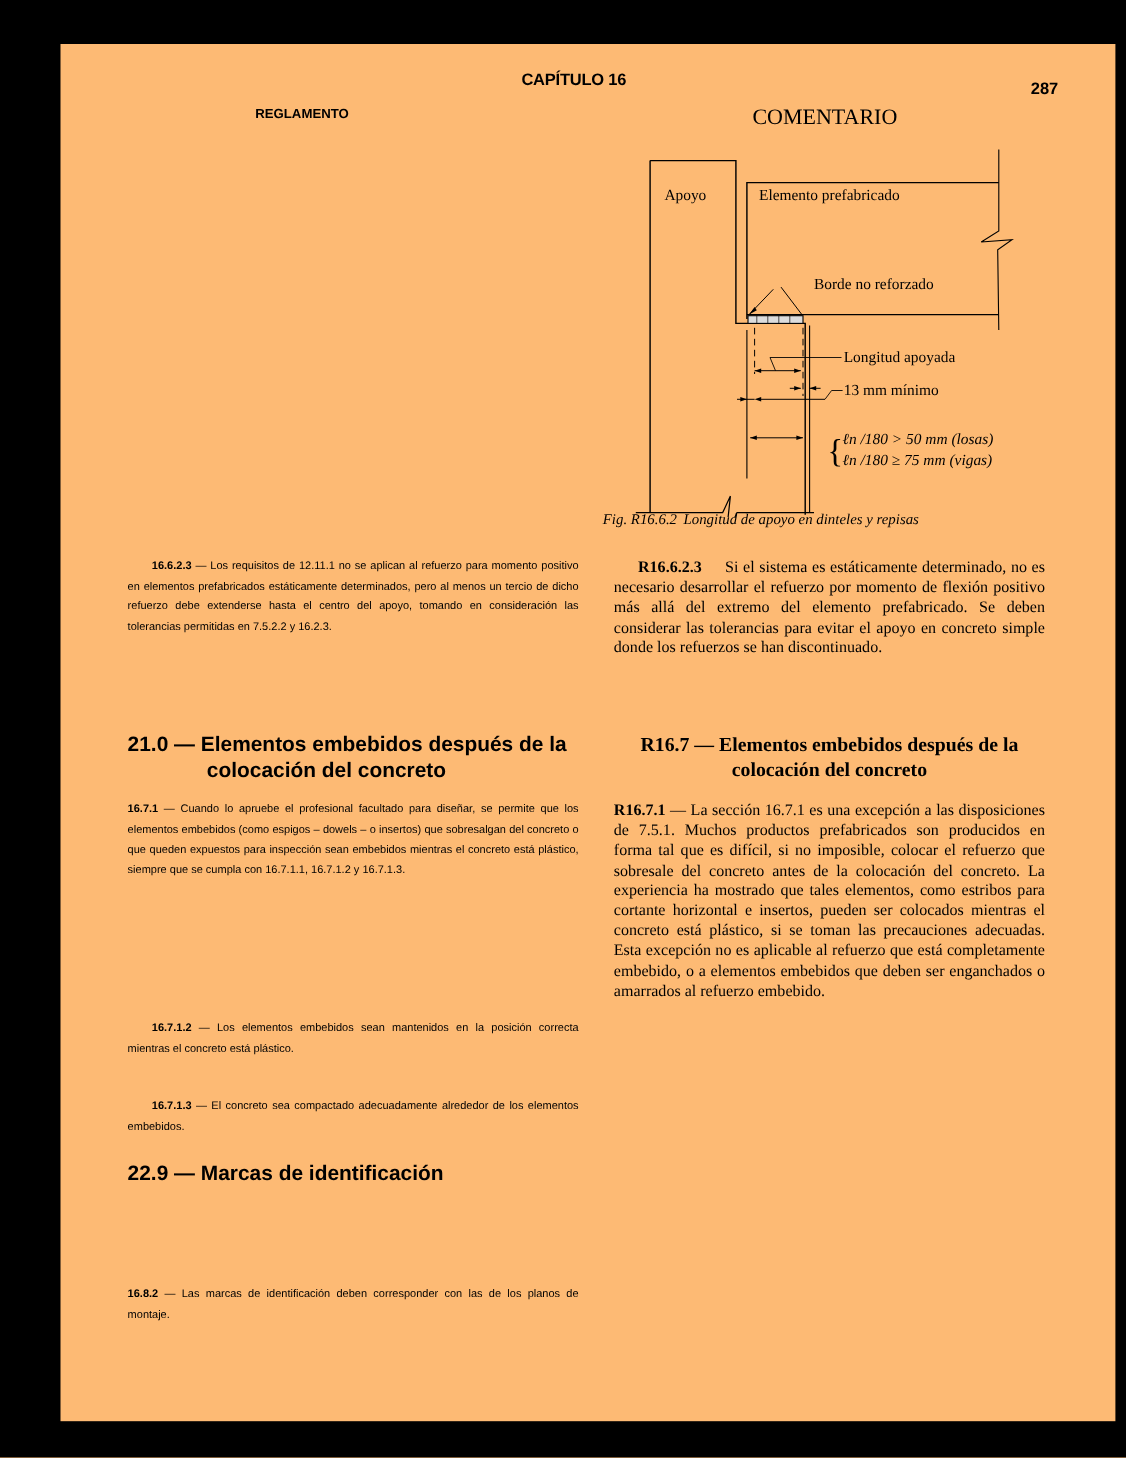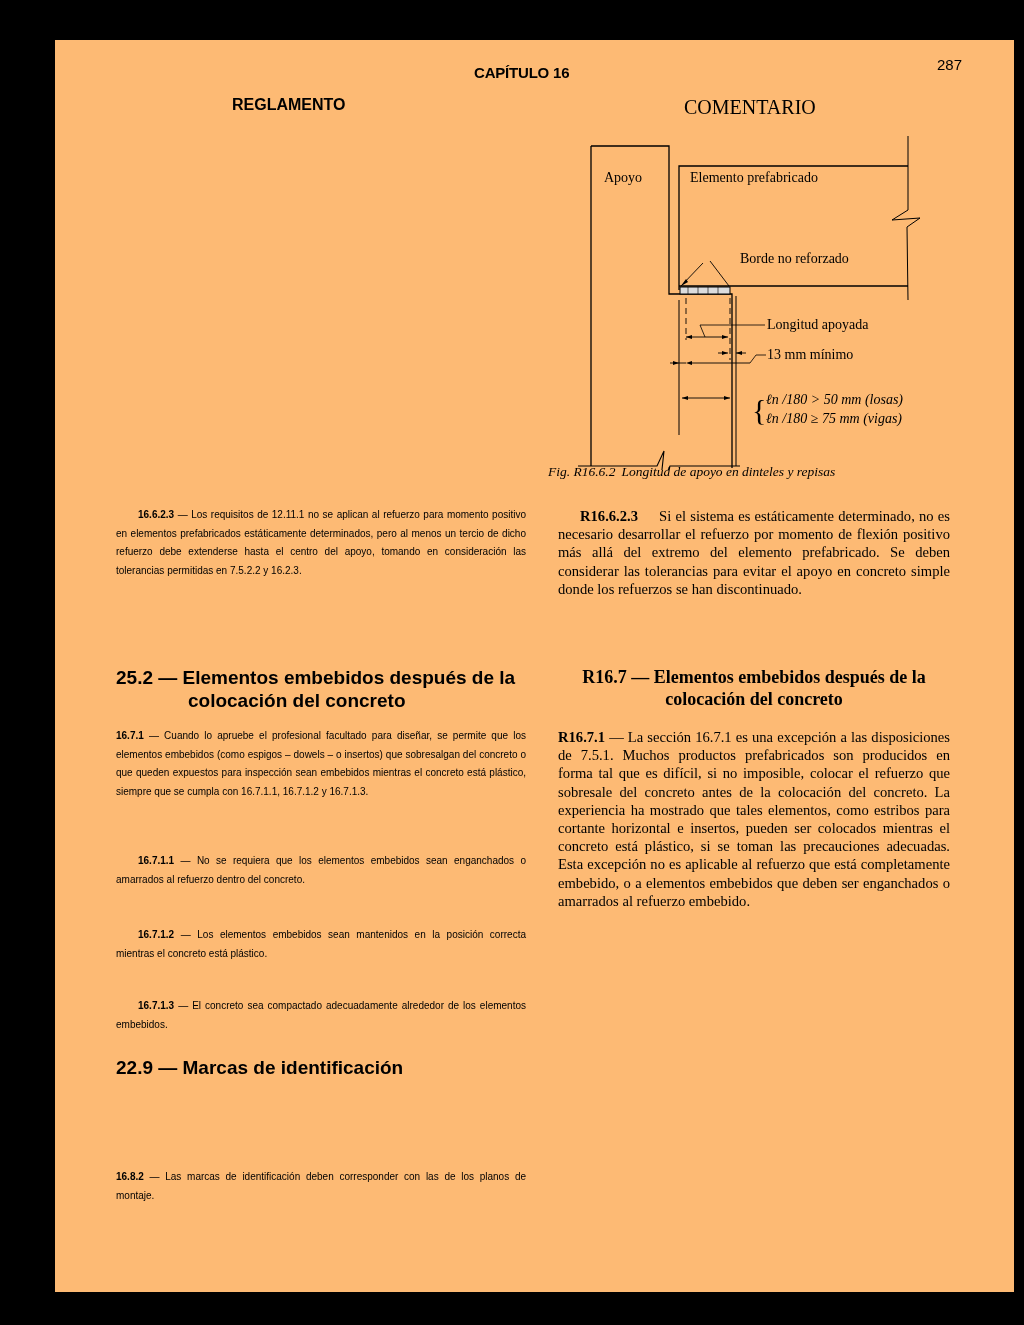--- a/index.html
+++ b/index.html
@@ -8,22 +8,22 @@
   }
   .page {
     position: absolute; left: 55px; top: 40px; width: 959px; height: 1252px;
     background: #fdba74; color: #000;
   }
   .abs { position: absolute; }
   .sans { font-family: "Liberation Sans", "DejaVu Sans", sans-serif; }
   .serif { font-family: "Liberation Serif", "DejaVu Serif", serif; }
 
   .chapter { left: 419px; top: 24px; font-size: 15px; font-weight: bold; letter-spacing: -0.2px; }
-  .pagenum { left: 882px; top: 16px; font-size: 15px; font-weight: normal; }
-  .col-head-left { left: 177px; top: 56px; font-size: 16px; font-weight: bold; }
+  .pagenum { left: 882px; top: 32px; font-size: 15px; font-weight: bold; }
+  .col-head-left { left: 177px; top: 56px; font-size: 12px; font-weight: bold; }
   .col-head-right { left: 629px; top: 56px; font-size: 20px; }
 
   
   .lp {
     position: absolute; left: 61px; width: 410px; font-size: 10px; line-height: 18.6px;
     text-align: justify; text-align-last: left;
   }
   .lp .num { font-weight: bold; }
   .lp.indent { text-indent: 22px; }
 
@@ -122,27 +122,26 @@
     <text x="206" y="293" font-size="14" font-style="italic">ℓn /180 ≥ 75 mm (vigas)</text>
   </svg>
   <div class="abs serif caption">
     <span style="width:70px">Fig. R16.6.2</span>
     <span>Longitud de apoyo en dinteles y repisas</span>
   </div>
 
   <p class="lp sans indent" style="top:466px; margin:0;"><span class="num">16.6.2.3</span><span> — Los requisitos de 12.11.1 no se aplican al refuerzo para momento positivo en elementos prefabricados estáticamente determinados, pero al menos un tercio de dicho refuerzo debe extenderse hasta el centro del apoyo, tomando en consideración las tolerancias permitidas en 7.5.2.2 y 16.2.3.</span></p>
 
   <div class="lh2 sans" style="top:626px;">
-    <span>25.2 — Elementos embebidos después de la</span>
+    <span>21.0 — Elementos embebidos después de la</span>
     <span class="l2">colocación del concreto</span>
   </div>
 
   <p class="lp sans" style="top:687px; margin:0;"><span class="num">16.7.1</span><span> — Cuando lo apruebe el profesional facultado para diseñar, se permite que los elementos embebidos (como espigos – dowels – o insertos) que sobresalgan del concreto o que queden expuestos para inspección sean embebidos mientras el concreto está plástico, siempre que se cumpla con 16.7.1.1, 16.7.1.2 y 16.7.1.3.</span></p>
 
-  <p class="lp sans indent" style="top:812px; margin:0;"><span class="num">16.7.1.1</span><span> — No se requiera que los elementos embebidos sean enganchados o amarrados al refuerzo dentro del concreto.</span></p>
 
   <p class="lp sans indent" style="top:886px; margin:0;"><span class="num">16.7.1.2</span><span> — Los elementos embebidos sean mantenidos en la posición correcta mientras el concreto está plástico.</span></p>
 
   <p class="lp sans indent" style="top:957px; margin:0;"><span class="num">16.7.1.3</span><span> — El concreto sea compactado adecuadamente alrededor de los elementos embebidos.</span></p>
 
   <div class="lh2 sans" style="top:1016px;">
     <span>22.9 — Marcas de identificación</span>
   </div>
 
 

